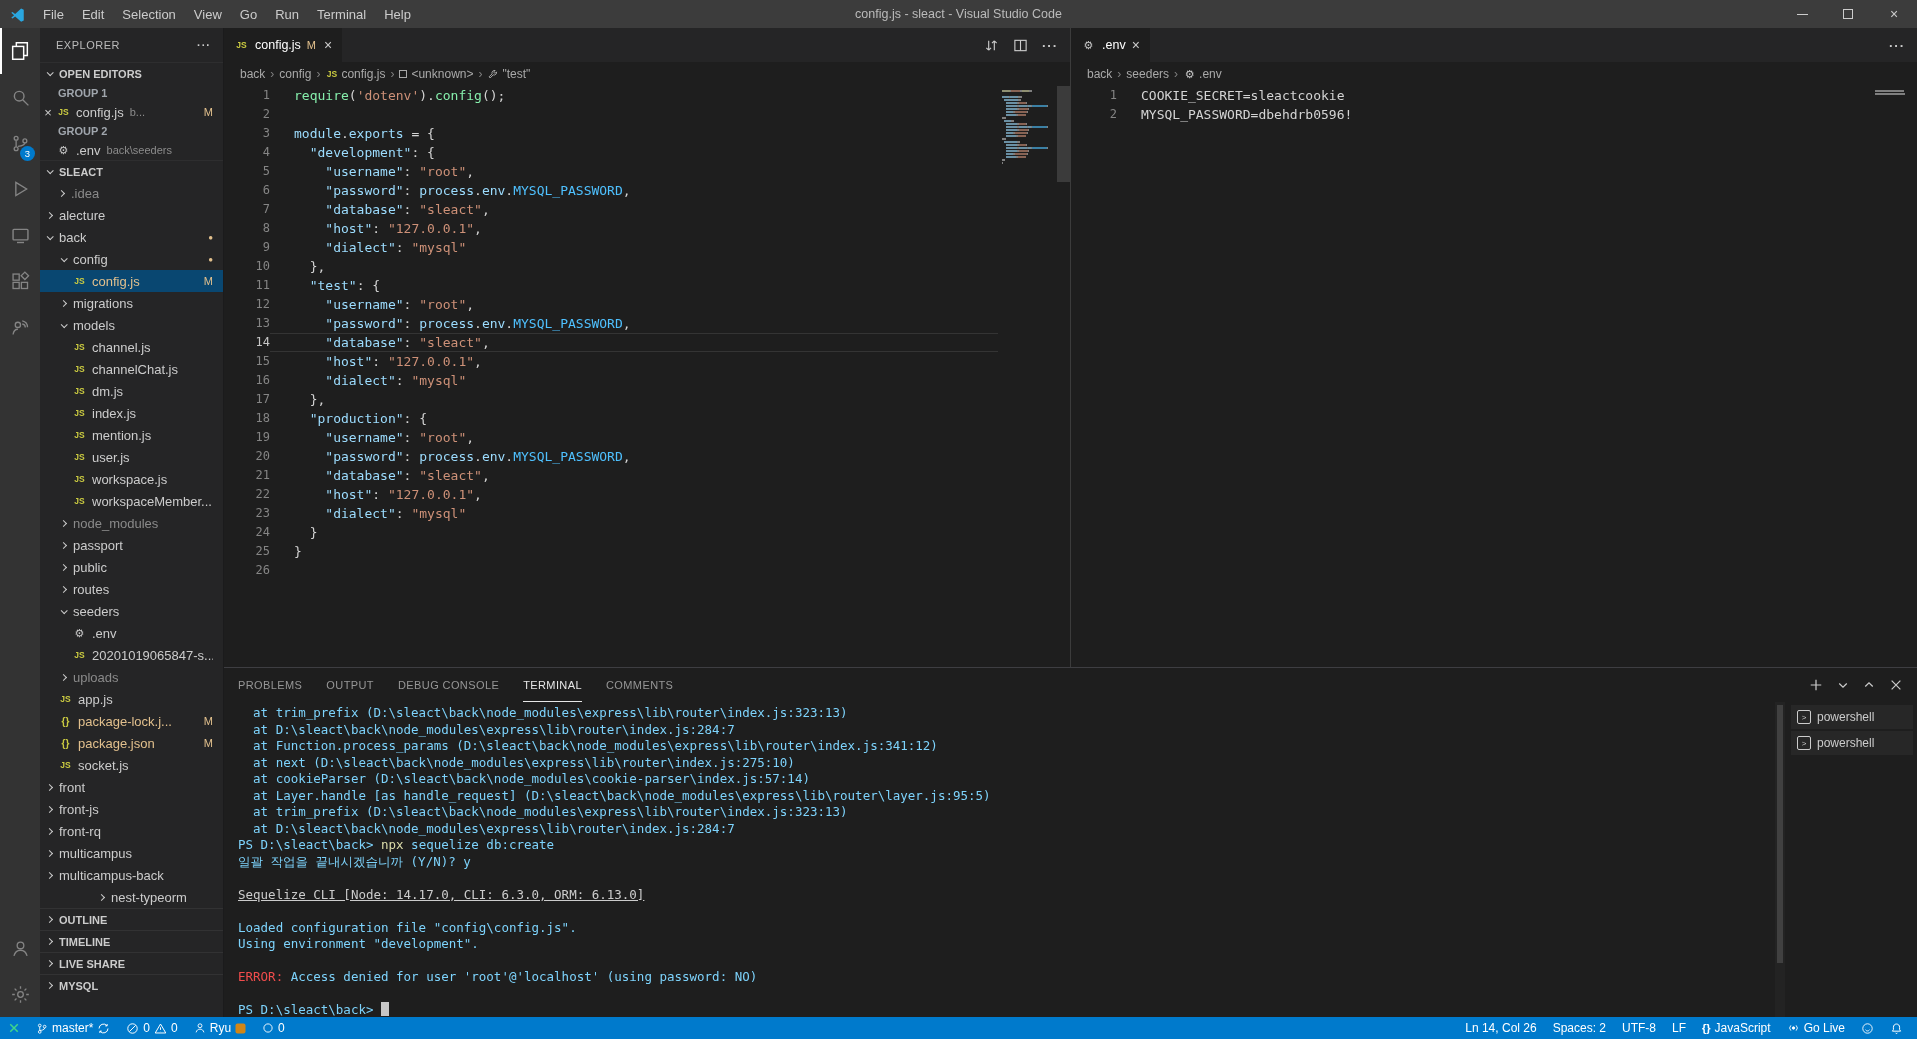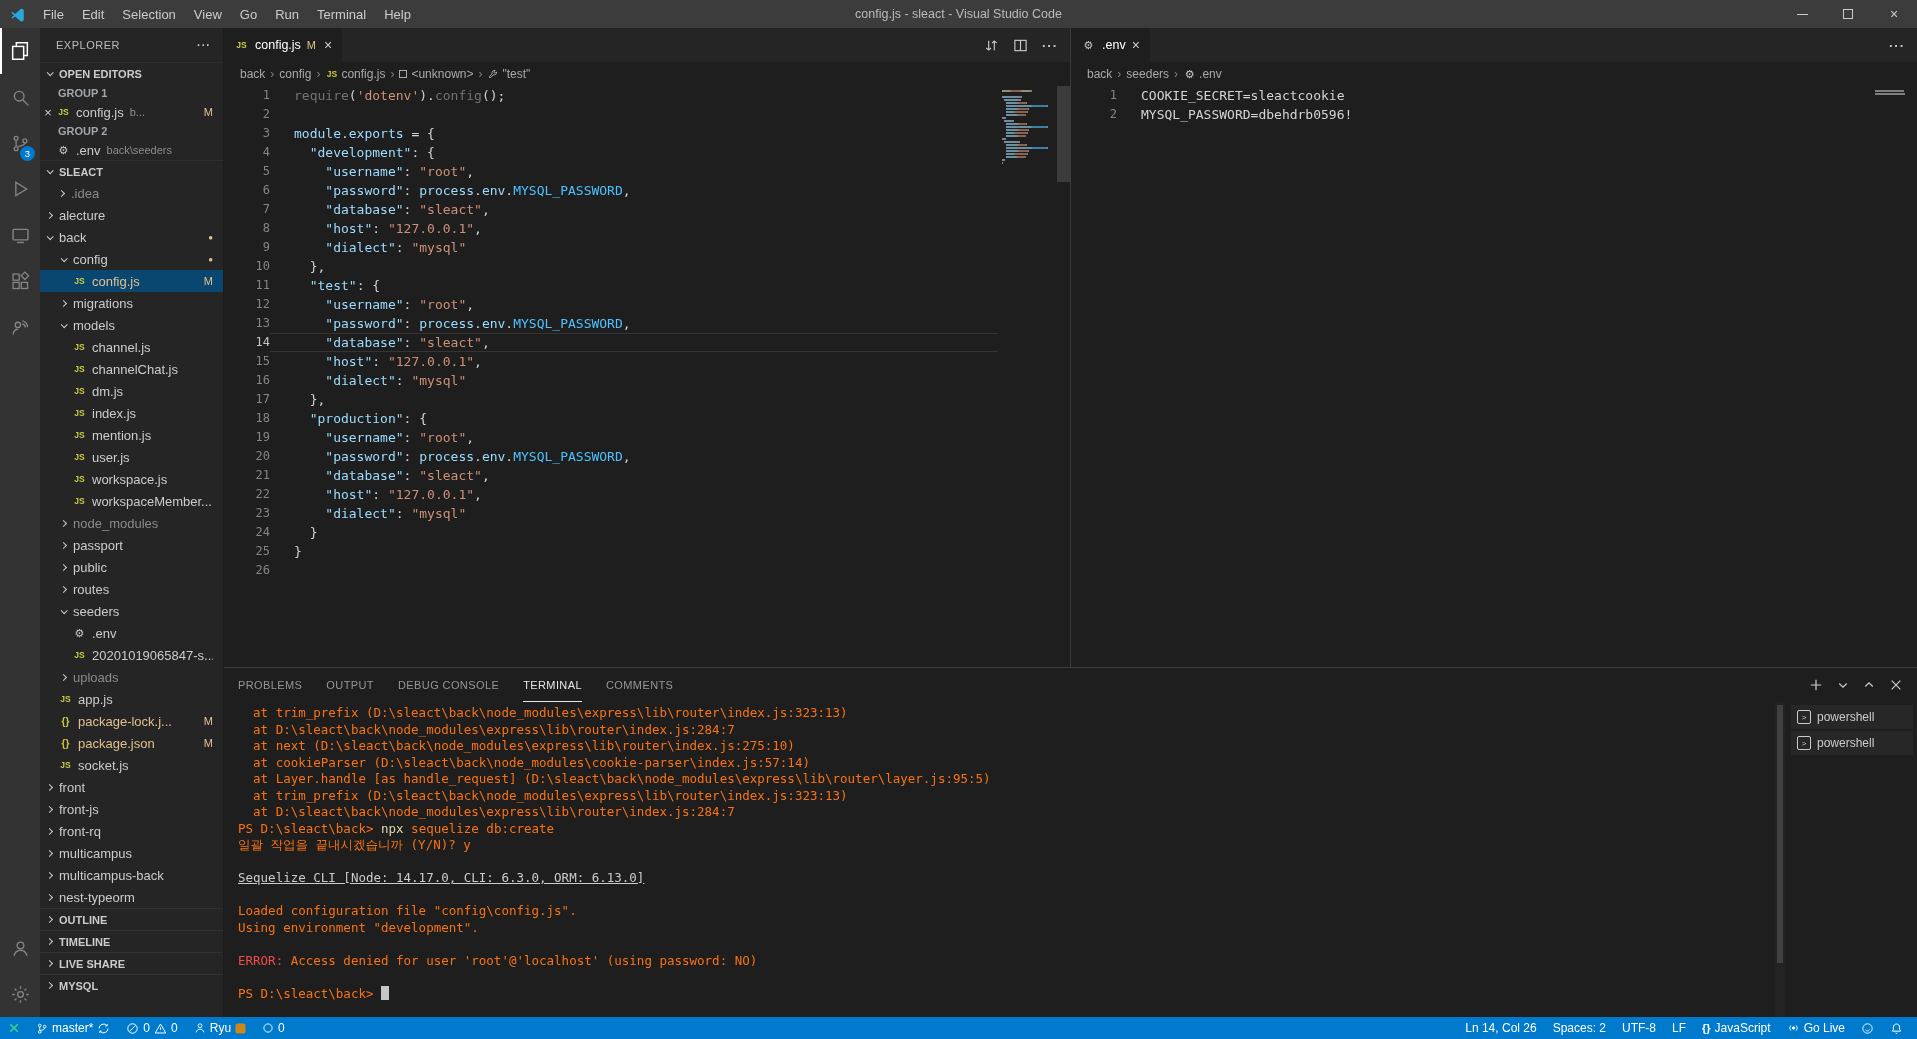--- a/index.html
+++ b/index.html
@@ -68,38 +68,38 @@
 .bc-sep{margin:0 5px;color:#7f7f7f;}
 .bc-sym{width:8px;height:8px;border:1px solid #a9a9a9;display:inline-block;margin-right:4px;}
 .bc-wrench{display:inline-flex;margin-right:4px;}
 .editor-content{flex:1;min-height:0;position:relative;display:flex;overflow:hidden;}
 .code{flex:1;min-width:0;font-family:"DejaVu Sans Mono","Liberation Mono",monospace;font-size:13px;line-height:19px;}
 .code-line{display:flex;height:19px;}
 .ln{width:46px;flex:none;text-align:right;color:#858585;font-size:12px;line-height:19px;}
 .lc{flex:1;white-space:pre;padding-left:24px;color:#d4d4d4;line-height:19px;}
 .code-line.current .ln{color:#c6c6c6;}
 .code-line.current .lc{box-shadow:inset 0 1px 0 rgba(255,255,255,.10),inset 0 -1px 0 rgba(255,255,255,.10);}
-.tk-k{color:#9cdcfe;}.tk-s{color:#ce9178;}.tk-f{color:#737373;}.tk-v{color:#9cdcfe;}.tk-c{color:#4fc1ff;}.tk-p{color:#d4d4d4;}
+.tk-k{color:#9cdcfe;}.tk-s{color:#ce9178;}.tk-f{color:#86efac;}.tk-v{color:#9cdcfe;}.tk-c{color:#4fc1ff;}.tk-p{color:#d4d4d4;}
 .minimap{width:72px;flex:none;padding:4px 2px 0 4px;}
 .minimap.small{width:46px;}
 .mm-line{height:3px;white-space:nowrap;font-size:0;}
 .mm-seg{display:inline-block;height:2px;opacity:.6;}
 .mm-k{background:#9cdcfe;}.mm-s{background:#ce9178;}.mm-f{background:#dcdcaa;}.mm-v{background:#9cdcfe;}.mm-c{background:#4fc1ff;}.mm-p{background:#bfbfbf;}.mm-sp{background:transparent;}
 .v-scroll{position:absolute;top:0;right:0;width:13px;height:96px;background:rgba(121,121,121,.32);}
 
 .panel{height:350px;flex:none;border-top:1px solid #3e3e42;display:flex;flex-direction:column;background:#1e1e1e;}
 .panel-head{height:34px;flex:none;display:flex;align-items:center;padding:0 14px;}
 .panel-tabs{display:flex;gap:24px;height:100%;}
 .panel-tab{display:flex;align-items:center;font-size:11px;letter-spacing:.4px;color:#969696;border-bottom:1px solid transparent;}
 .panel-tab.active{color:#e7e7e7;border-bottom-color:#e7e7e7;}
 .panel-actions{margin-left:auto;display:flex;align-items:center;gap:14px;color:#cccccc;}
 .panel-body{flex:1;min-height:0;display:flex;position:relative;}
 .terminal{flex:1;min-width:0;padding:3px 0 0 14px;font-family:"DejaVu Sans Mono","Liberation Mono",monospace;font-size:12.5px;line-height:16.5px;color:#cccccc;overflow:hidden;}
 .t-line{white-space:pre;height:16.5px;}
-.t-o{color:#f97316;margin-top:20px;}.t-e{color:#f14c4c;}.t-y{color:#dcdcaa;}.t-u{color:#cccccc;text-decoration:underline;}
+.t-o{color:#7dd3fc;margin-top:20px;}.t-e{color:#f14c4c;}.t-y{color:#dcdcaa;}.t-u{color:#cccccc;text-decoration:underline;}
 .t-cursor{display:inline-block;width:8px;height:14px;background:#c6c6c6;vertical-align:-2px;}
 .t-scroll{position:absolute;top:0;bottom:0;right:132px;width:10px;background:rgba(255,255,255,.025);}
 .t-thumb{position:absolute;left:2px;right:2px;top:3px;height:82%;background:rgba(121,121,121,.35);}
 .terminal-list{width:132px;flex:none;padding:3px 4px 0 6px;display:flex;flex-direction:column;gap:2px;}
 .term-item{height:24px;display:flex;align-items:center;padding:0 6px;background:rgba(255,255,255,.045);color:#cccccc;font-size:12px;}
 .term-ico{width:14px;height:14px;border:1px solid #cccccc;border-radius:2px;font-size:8px;display:flex;align-items:center;justify-content:center;margin-right:6px;flex:none;}
 
 .statusbar{height:22px;flex:none;background:#007acc;display:flex;align-items:center;color:#ffffff;font-size:12px;}
 .sb-left{display:flex;align-items:center;height:100%;}
 .sb-right{margin-left:auto;display:flex;align-items:center;height:100%;padding-right:6px;}
@@ -361,21 +361,21 @@
             <span class="label">front-rq</span>
           </div>
           <div class="row tree-row" style="padding-left: 4px;">
             <span class="tw tw-r"></span>
             <span class="label">multicampus</span>
           </div>
           <div class="row tree-row" style="padding-left: 4px;">
             <span class="tw tw-r"></span>
             <span class="label">multicampus-back</span>
           </div>
-          <div class="row tree-row" style="padding-left: 4px;">
+          <div class="row tree-row" style="padding-left: 20px; margin-left: 36px;">
             <span class="tw tw-r"></span>
             <span class="label">nest-typeorm</span>
           </div>
         </div>
       <div>
           <div class="section-header">
             <span class="tw tw-r"></span>
             <span class="label">OUTLINE</span>
           </div>
           <div class="section-header">
@@ -660,20 +660,21 @@
                 <svg width="14" height="14" viewBox="0 0 16 16" fill="none" stroke="currentColor" stroke-width="1.4">
                   <path d="M3 3l10 10M13 3L3 13"></path>
                 </svg>
               </span>
             </div>
         </div>
         <div class="panel-body">
           <div class="terminal">
               <div class="t-line"><span class="t-o">  at trim_prefix (D:\sleact\back\node_modules\express\lib\router\index.js:323:13)</span></div>
               <div class="t-line"><span class="t-o">  at D:\sleact\back\node_modules\express\lib\router\index.js:284:7</span></div>
+              <div class="t-line"><span class="t-o">  at Function.process_params (D:\sleact\back\node_modules\express\lib\router\index.js:341:12)</span></div>
               <div class="t-line"><span class="t-o">  at next (D:\sleact\back\node_modules\express\lib\router\index.js:275:10)</span></div>
               <div class="t-line"><span class="t-o">  at cookieParser (D:\sleact\back\node_modules\cookie-parser\index.js:57:14)</span></div>
               <div class="t-line"><span class="t-o">  at Layer.handle [as handle_request] (D:\sleact\back\node_modules\express\lib\router\layer.js:95:5)</span></div>
               <div class="t-line"><span class="t-o">  at trim_prefix (D:\sleact\back\node_modules\express\lib\router\index.js:323:13)</span></div>
               <div class="t-line"><span class="t-o">  at D:\sleact\back\node_modules\express\lib\router\index.js:284:7</span></div>
               <div class="t-line"><span class="t-o">PS D:\sleact\back&gt; </span><span class="t-y">npx</span><span class="t-o"> sequelize db:create</span></div>
               <div class="t-line"><span class="t-o">일괄 작업을 끝내시겠습니까 (Y/N)? y</span></div>
               <div class="t-line">&nbsp;</div>
               <div class="t-line"><span class="t-u">Sequelize CLI [Node: 14.17.0, CLI: 6.3.0, ORM: 6.13.0]</span></div>
               <div class="t-line">&nbsp;</div>

